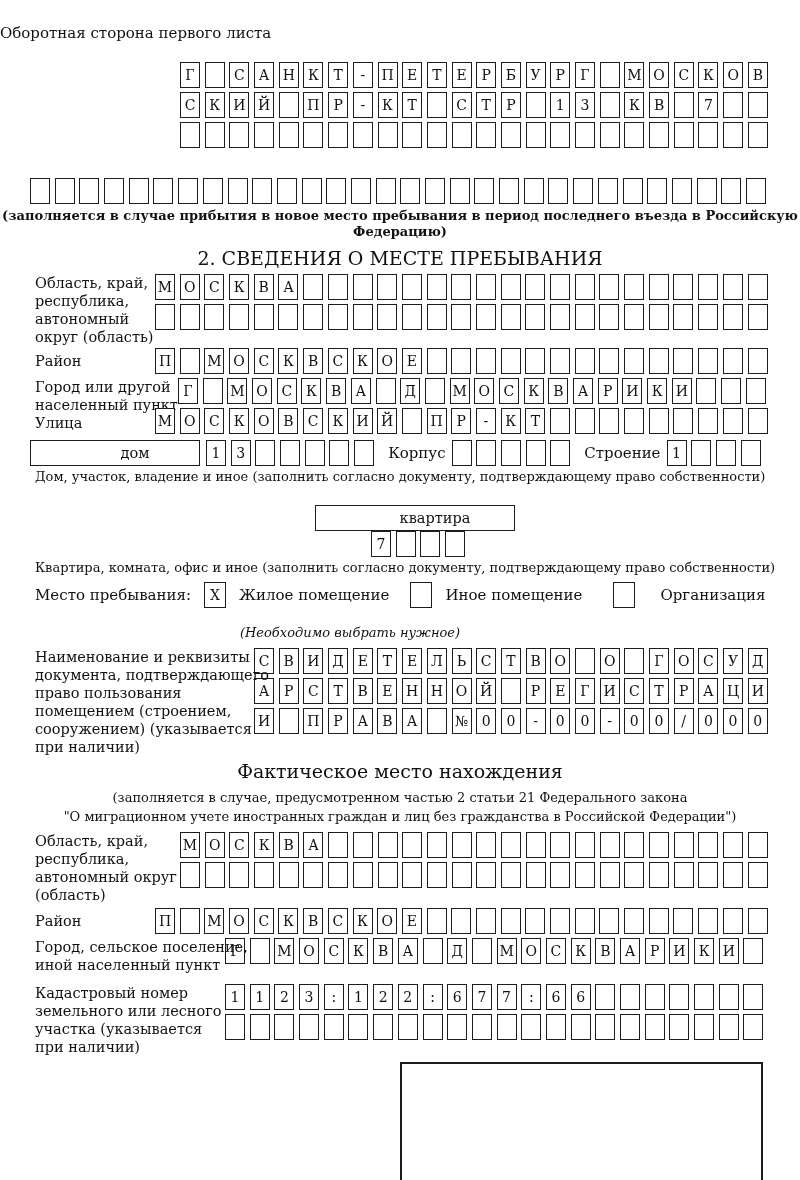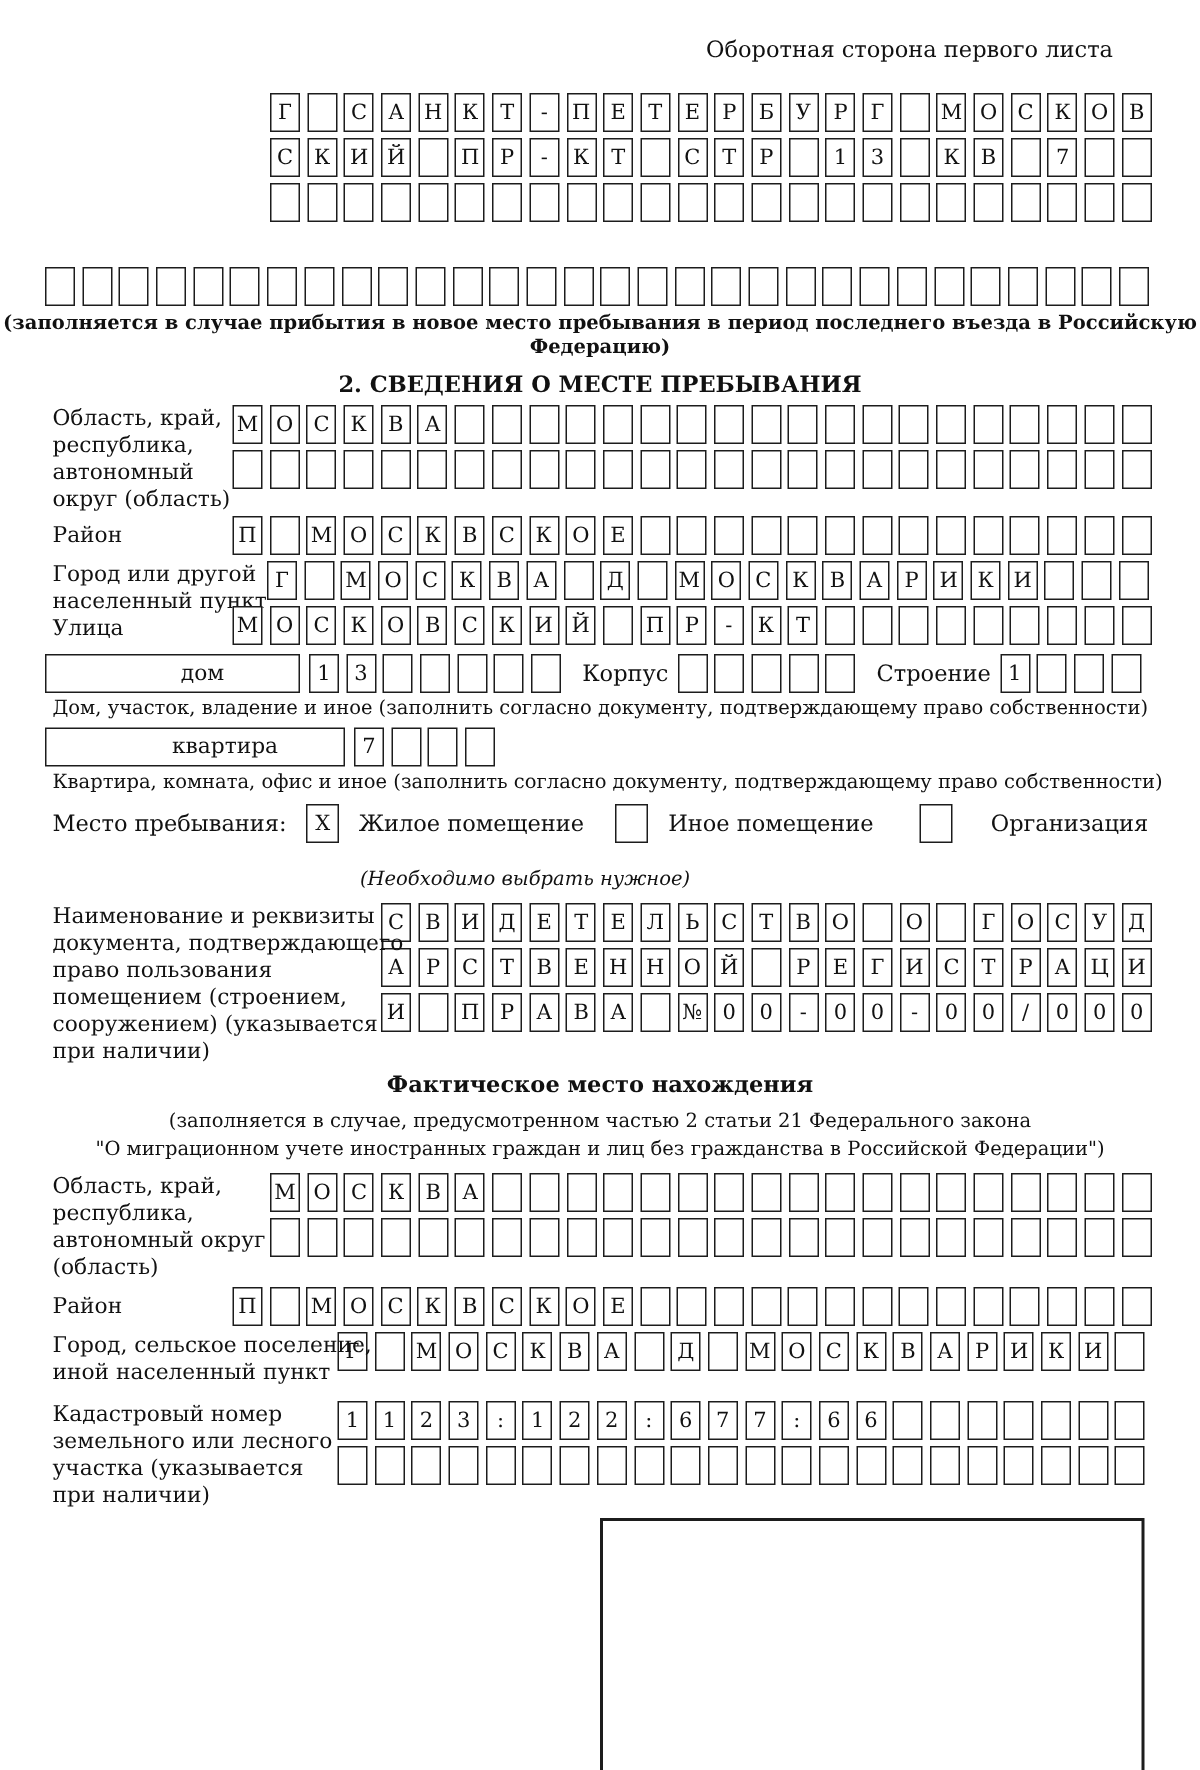--- a/index.html
+++ b/index.html
@@ -1,28 +1,28 @@
 <!DOCTYPE html>
 <html><head>
 <meta charset="utf-8">
 <style>
   html,body{margin:0;padding:0;background:#fff;}
   body{width:800px;height:1180px;position:relative;overflow:hidden;
        font-family:"DejaVu Serif","Liberation Serif",serif;color:#111;}
-  .hdr-note{padding-top:24px;padding-right:58px;text-align:right;font-size:15px;}
+  .hdr-note{padding-top:24px;padding-right:58px;text-align:left;font-size:15px;}
   .grid-row{display:flex;gap:4.7px;margin-bottom:4px;}
   .cell{box-sizing:border-box;flex:0 0 20px;width:20px;height:26px;
         border:1.6px solid #1c1c1c;display:flex;align-items:center;justify-content:center;
         font-size:14px;line-height:1;background:#fff;}
   .field{position:relative;}
   .flabel{position:absolute;left:35px;top:0;font-size:14.5px;line-height:18px;}
   .flabel span{display:block;}
   .caption{font-size:13px;line-height:16px;}
   .caption.center{text-align:center;}
-  .sec-title{text-align:center;font-weight:bold;font-size:15px;}
+  .sec-title{text-align:center;font-weight:normal;font-size:19px;}
   .box-label{box-sizing:border-box;height:26px;border:1.6px solid #1c1c1c;
              display:flex;align-items:center;justify-content:center;font-size:14.5px;padding-left:40px;}
   .inline-row{display:flex;align-items:center;}
   .opt-label{font-size:15px;}
   .stamp-box{box-sizing:border-box;margin-left:400px;width:363px;height:178px;border:2px solid #1c1c1c;}
   .stamp-caption{margin-left:392px;width:378px;text-align:center;font-size:13.5px;line-height:19px;margin-top:5px;}
 </style>
 </head>
 <body>
 
@@ -330,21 +330,21 @@
   <span class="opt-label" style="margin-left:14px">Строение</span>
   <div class="grid-row" style="margin-left:6px;margin-bottom:0">
       <span class="cell">1</span>
       <span class="cell"></span>
       <span class="cell"></span>
       <span class="cell"></span>
     </div>
 </div>
 <div class="caption" style="margin-left:35px;margin-top:3px;">Дом, участок, владение и иное (заполнить согласно документу, подтверждающему право собственности)</div>
 
-<div class="inline-row" style="margin-left:30px;margin-top:4px;">
+<div class="inline-row" style="margin-left:30px;margin-top:20px;flex-direction:column;">
   <div class="box-label" style="width:200px">
     <span>квартира</span>
   </div>
   <div class="grid-row" style="margin-left:6px;margin-bottom:0">
       <span class="cell">7</span>
       <span class="cell"></span>
       <span class="cell"></span>
       <span class="cell"></span>
     </div>
 </div>

